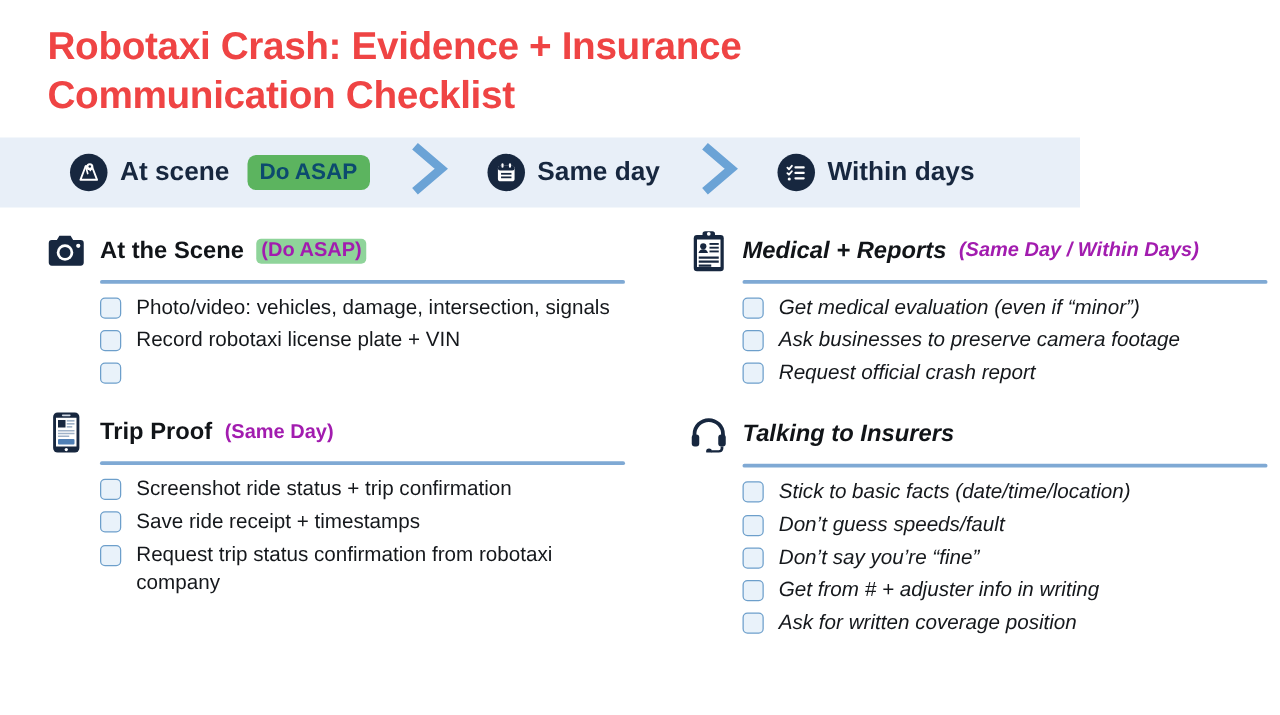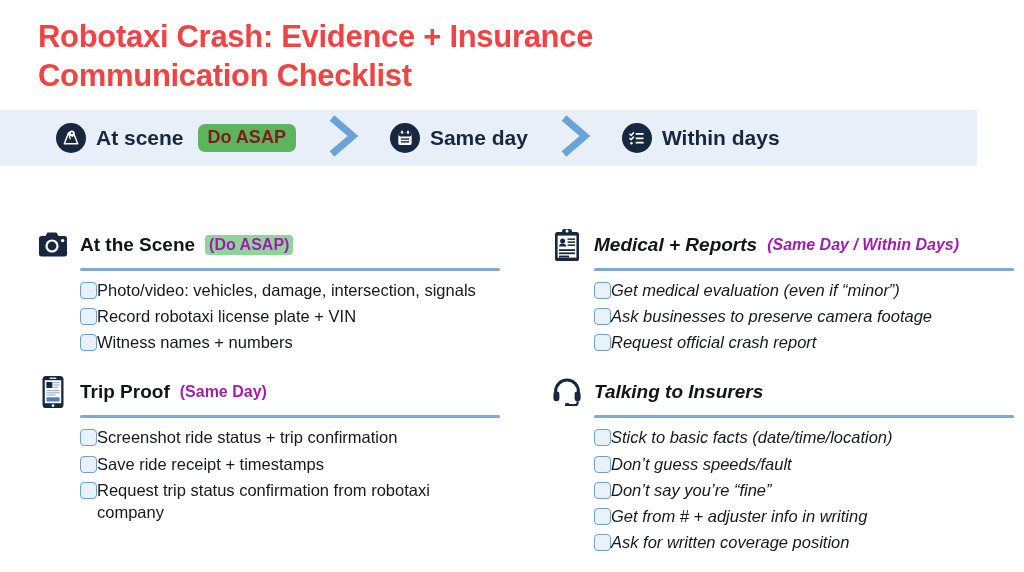--- a/index.html
+++ b/index.html
@@ -28,21 +28,21 @@
     font-weight: bold;
     line-height: 1.25;
     color: #ef4444;
     letter-spacing: -0.3px;
     max-width: 680px;
   }
 
   
   .timeline {
     margin-top: 14px;
-    width: 977px;
+    width: 864px;
     height: 56px;
     background: #e8eff8;
     display: flex;
     align-items: center;
     padding-left: 56px;
   }
   .tl-step {
     display: flex;
     align-items: center;
     gap: 10px;
@@ -59,38 +59,37 @@
   }
   .tl-circle svg { display: block; }
   .tl-label {
     font-size: 21px;
     font-weight: bold;
     color: #17273f;
     white-space: nowrap;
   }
   .tl-badge {
     background: #5cb45f;
-    color: #7f1d1d;
+    color: #0c4a6e;
     font-size: 18px;
     font-weight: bold;
     border-radius: 7px;
     padding: 3px 10px 4px 10px;
     margin-left: 4px;
     white-space: nowrap;
   }
   .chev {
     flex: none;
     margin: 0 30px;
   }
 
   
   .columns {
     display: flex;
     padding: 18px 0 0 0;
-    margin-top: 44px;
   }
   .col {
     width: 512px;
     padding-left: 36px;
     padding-right: 24px;
   }
   .col.right { padding-left: 38px; font-style: italic; }
 
   .section { margin-bottom: 6px; }
   .section + .section { margin-top: 22px; }
@@ -136,21 +135,21 @@
   .rule.right { width: 420px; }
 
   
   .items {
     margin: 8px 0 0 44px;
     list-style: none;
   }
   .item {
     display: flex;
     align-items: flex-start;
-    gap: 0;
+    gap: 12px;
     margin-bottom: 4px;
   }
   .cbox {
     width: 17px;
     height: 17px;
     flex: none;
     margin-top: 3px;
     border: 1.6px solid #6d9fcb;
     border-radius: 4px;
     background: #e9f2fa;
@@ -252,21 +251,20 @@
           <li class="item">
             <span class="cbox"></span>
             <span class="itext">Photo/video: vehicles, damage, intersection, signals</span>
           </li>
           <li class="item">
             <span class="cbox"></span>
             <span class="itext">Record robotaxi license plate + VIN</span>
           </li>
           <li class="item">
             <span class="cbox"></span>
-            <span class="itext">Witness names + numbers</span>
           </li>
         </ul>
       </div>
 
       <div class="section">
         <div class="sec-head">
           <span class="sec-icon">
             <svg width="24" height="34" viewBox="0 0 24 34">
               <rect x="1.5" y="1" width="21" height="32" rx="3.6" fill="#17273f"></rect>
               <rect x="3.8" y="5.2" width="16.4" height="23" fill="#ffffff"></rect>

